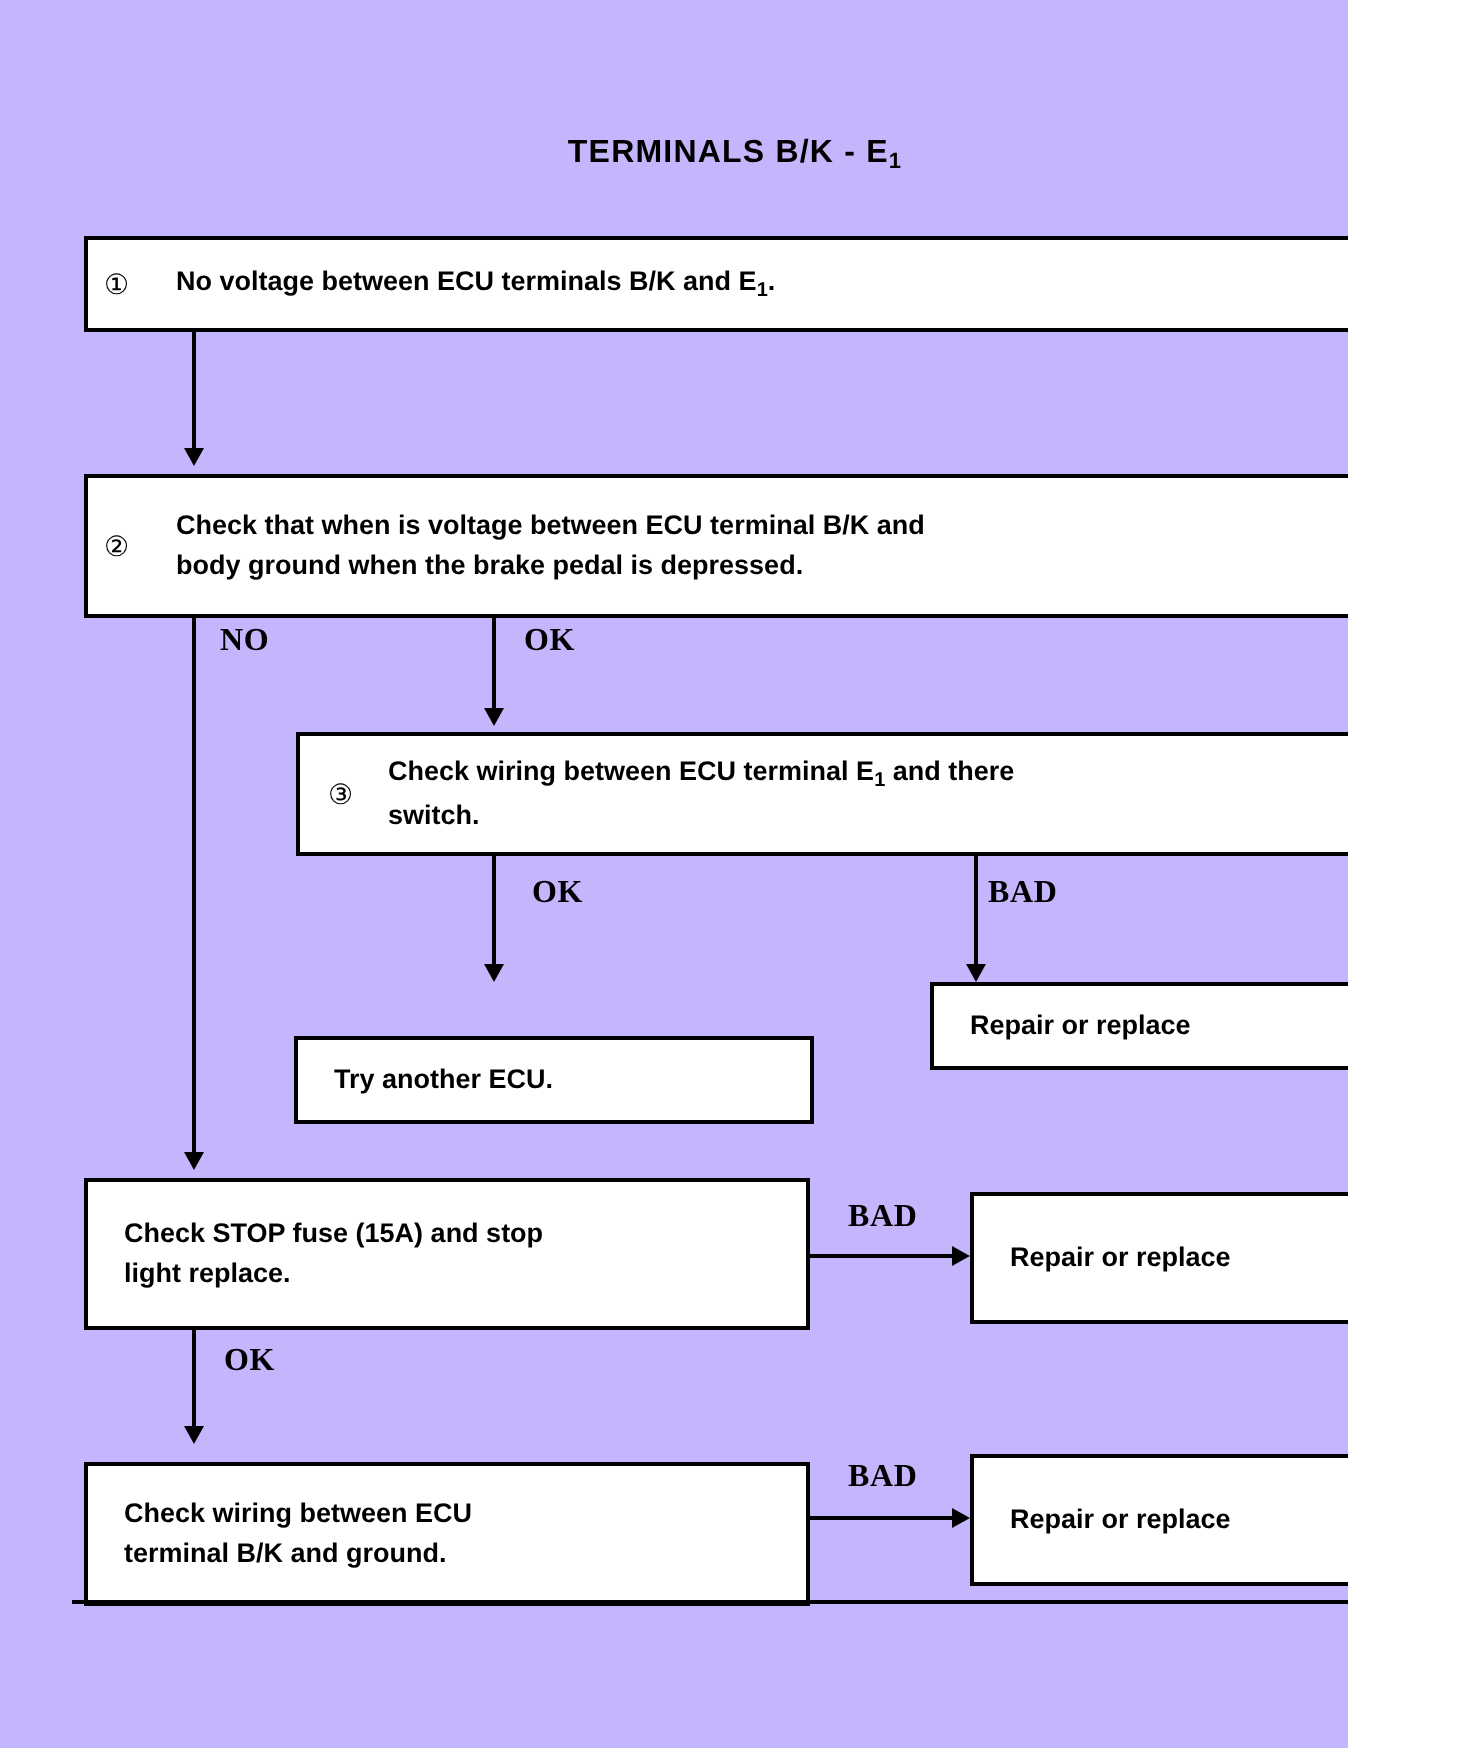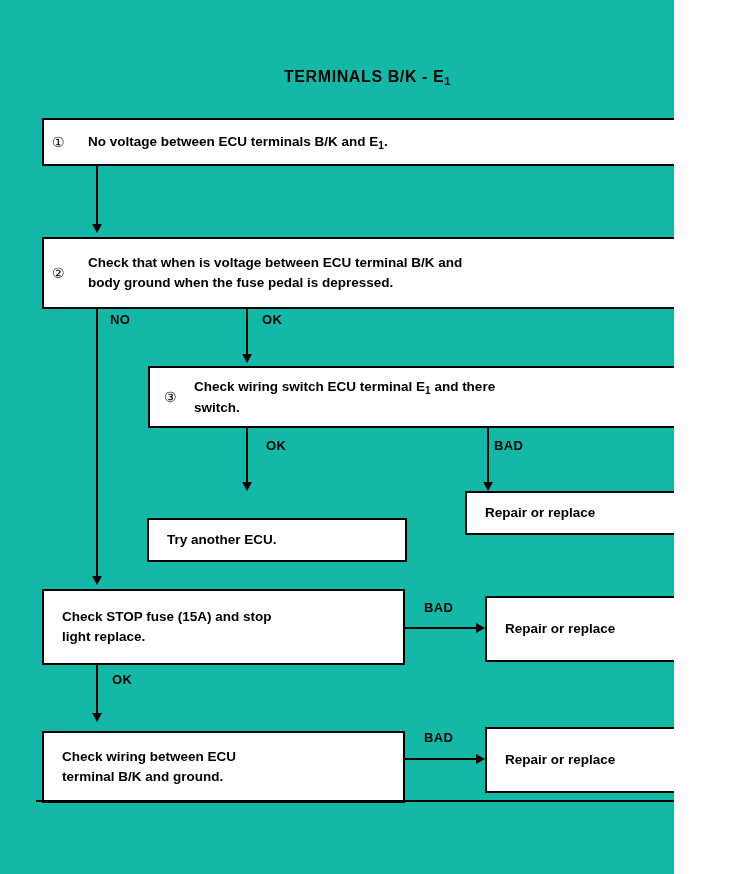--- a/index.html
+++ b/index.html
@@ -4,21 +4,21 @@
 <style>
   html, body {
     margin: 0;
     padding: 0;
     background: #ffffff;
   }
   #page {
     position: relative;
     width: 674px;
     height: 874px;
-    background: #14b8a6;
+    background: #c4b5fd;
     font-family: "Liberation Sans", sans-serif;
     overflow: hidden;
   }
 
   
   .title {
     position: absolute;
     left: 0;
     top: 68px;
     width: 735px;
@@ -95,25 +95,26 @@
     width: 0;
     height: 0;
     border-top: 5px solid transparent;
     border-bottom: 5px solid transparent;
     border-left: 9px solid #000;
   }
 
   
   .edge-label {
     position: absolute;
-    font-size: 13px;
+    font-size: 16px;
     font-weight: bold;
     color: #000;
     letter-spacing: 0.3px;
     white-space: nowrap;
+    font-family: Liberation Serif, serif;
   }
 
   
   .footer-rule {
     position: absolute;
     height: 2px;
     background: #000;
   }
 </style>
 </head>
@@ -126,34 +127,34 @@
   <div class="box indent" style="left:42px; top:118px; width:636px; height:48px;">
     <span class="num">①</span>
     <span class="txt"><span>No voltage between ECU terminals B/K and E</span><sub>1</sub><span>.</span></span>
   </div>
 
   <div class="vline" style="left:96px; top:166px; height:60px;"></div>
   <div class="arrow-down" style="left:92px; top:224px;"></div>
 
   <div class="box indent" style="left:42px; top:237px; width:636px; height:72px;">
     <span class="num">②</span>
-    <span class="txt"><span>Check that when is voltage between ECU terminal B/K and</span><br><span>body ground when the fuse pedal is depressed.</span></span>
+    <span class="txt"><span>Check that when is voltage between ECU terminal B/K and</span><br><span>body ground when the brake pedal is depressed.</span></span>
   </div>
 
   <div class="vline" style="left:96px; top:309px; height:269px;"></div>
   <div class="arrow-down" style="left:92px; top:576px;"></div>
   <div class="edge-label" style="left:110px; top:312px;">NO</div>
 
   <div class="vline" style="left:246px; top:309px; height:47px;"></div>
   <div class="arrow-down" style="left:242px; top:354px;"></div>
   <div class="edge-label" style="left:262px; top:312px;">OK</div>
 
   <div class="box indent" style="left:148px; top:366px; width:530px; height:62px;">
     <span class="num" style="left:14px;">③</span>
-    <span class="txt"><span>Check wiring switch ECU terminal E</span><sub>1</sub><span> and there</span><br><span>switch.</span></span>
+    <span class="txt"><span>Check wiring between ECU terminal E</span><sub>1</sub><span> and there</span><br><span>switch.</span></span>
   </div>
 
   <div class="vline" style="left:246px; top:428px; height:56px;"></div>
   <div class="arrow-down" style="left:242px; top:482px;"></div>
   <div class="edge-label" style="left:266px; top:438px;">OK</div>
 
   <div class="vline" style="left:487px; top:428px; height:56px;"></div>
   <div class="arrow-down" style="left:483px; top:482px;"></div>
   <div class="edge-label" style="left:494px; top:438px;">BAD</div>
 

